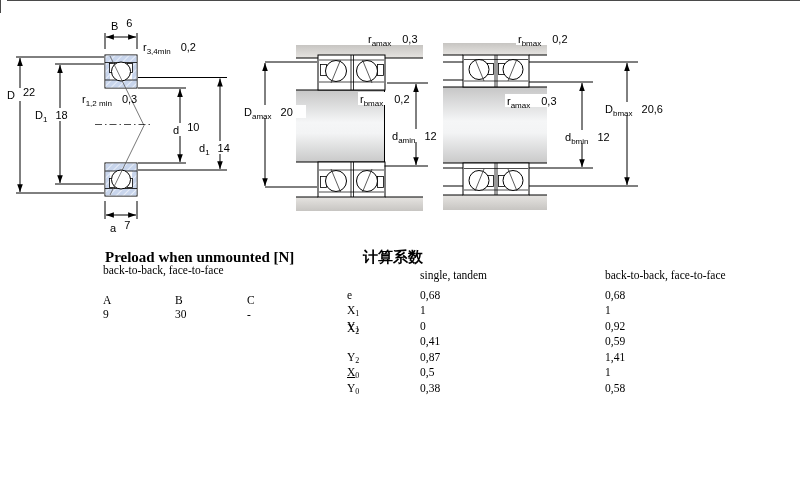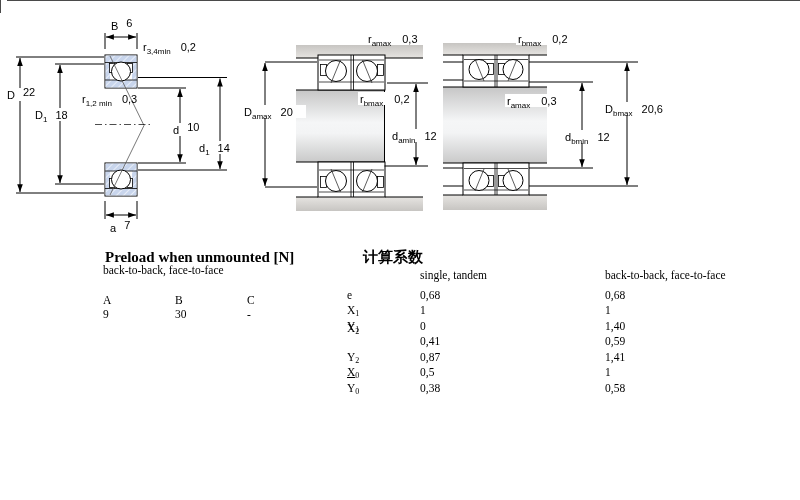--- a/index.html
+++ b/index.html
@@ -268,21 +268,21 @@
     <span class="abs tserif" style="left:605px;top:289px;">0,68</span>
   </div>
   <div>
     <span class="abs tserif" style="left:347px;top:304px;"><span>X</span><sub>1</sub></span>
     <span class="abs tserif" style="left:420px;top:304px;">1</span>
     <span class="abs tserif" style="left:605px;top:304px;">1</span>
   </div>
   <div>
     <span class="abs tserif" style="left:347px;top:320px;"><span>Y</span><sub>1</sub></span>
     <span class="abs tserif" style="left:420px;top:320px;">0</span>
-    <span class="abs tserif" style="left:605px;top:320px;">1,40</span>
+    <span class="abs tserif" style="left:605px;top:320px;">0,92</span>
   </div>
   <div>
     <span class="abs tserif" style="left:347px;top:322px;"><span>X</span><sub>2</sub></span>
     <span class="abs tserif" style="left:420px;top:335px;">0,41</span>
     <span class="abs tserif" style="left:605px;top:335px;">0,59</span>
   </div>
   <div>
     <span class="abs tserif" style="left:347px;top:351px;"><span>Y</span><sub>2</sub></span>
     <span class="abs tserif" style="left:420px;top:351px;">0,87</span>
     <span class="abs tserif" style="left:605px;top:351px;">1,41</span>

